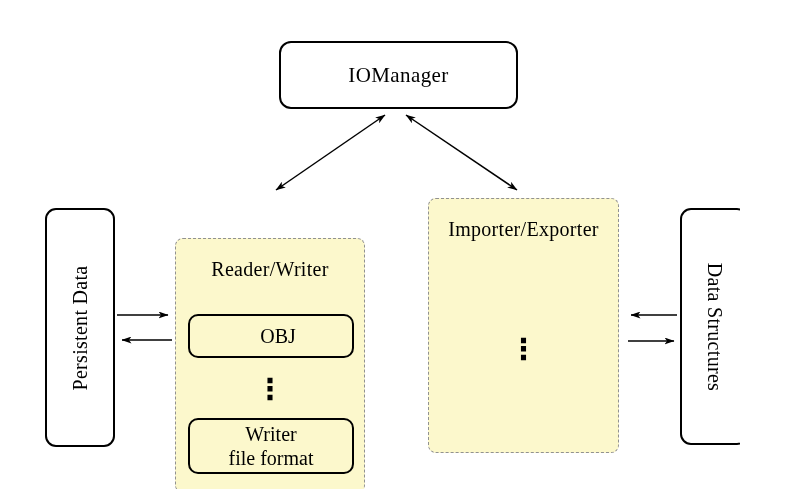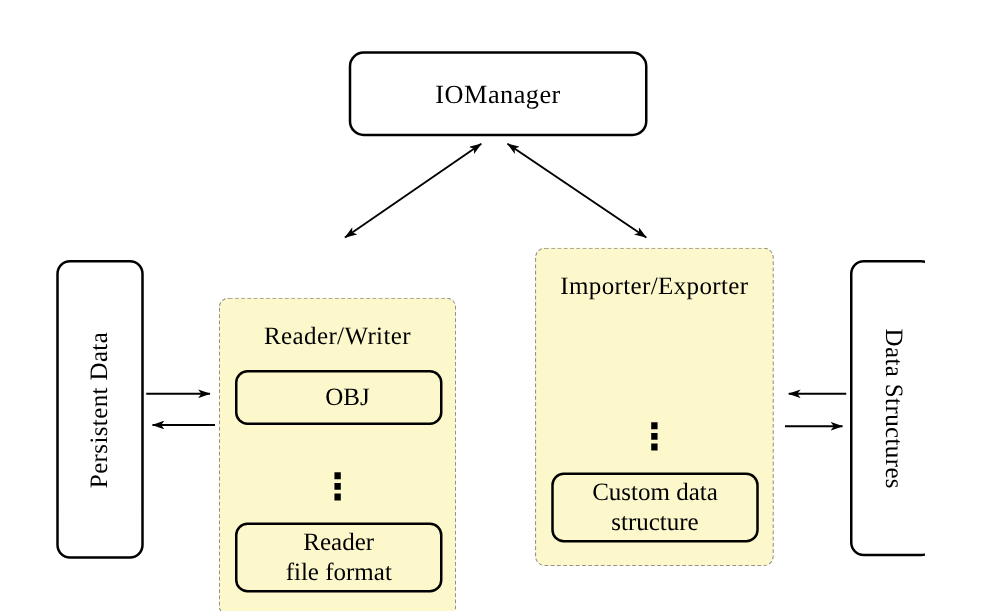--- a/index.html
+++ b/index.html
@@ -37,21 +37,21 @@
     position:absolute;left:0;top:19px;width:100%;text-align:center;
     font-size:20px;letter-spacing:.3px;
   }
   .inner-node{
     position:absolute;left:12px;width:166px;
     border:2.5px solid var(--node-border);border-radius:10px;
     background:transparent;
     display:flex;align-items:center;justify-content:center;
     text-align:center;font-size:20px;line-height:24px;white-space:pre-line;
   }
-  .inner-top{top:57px;height:44px;padding-left:14px;}
+  .inner-top{top:75px;height:44px;padding-left:14px;}
   .inner-bottom{top:179px;height:56px;}
   .vdots{
     position:absolute;left:0;top:131px;width:100%;height:40px;
     text-align:center;font-family:"DejaVu Sans",sans-serif;
     font-size:29px;line-height:38px;font-weight:bold;
   }
 
   .side-box{
     position:absolute;background:var(--bg);
     border:2.5px solid var(--node-border);border-radius:11px;
@@ -88,32 +88,28 @@
     <span>IOManager</span>
   </div>
 
   <div class="panel panel-left">
     <div class="panel-title">Reader/Writer</div>
     <div class="inner-node inner-top">
       <span>OBJ</span>
     </div>
     <div class="vdots">⋮</div>
     <div class="inner-node inner-bottom">
-      <span>Reader
+      <span>Writer
 file format</span>
     </div>
   </div>
 
   <div class="panel panel-right">
     <div class="panel-title">Importer/Exporter</div>
     <div class="vdots">⋮</div>
-    <div class="inner-node inner-bottom">
-      <span>Custom data
-structure</span>
-    </div>
   </div>
 
   <div class="side-box side-left">
     <span class="vlabel rot-ccw">Persistent Data</span>
   </div>
 
   <div class="side-box side-right">
     <span class="vlabel rot-cw">Data Structures</span>
   </div>
 

